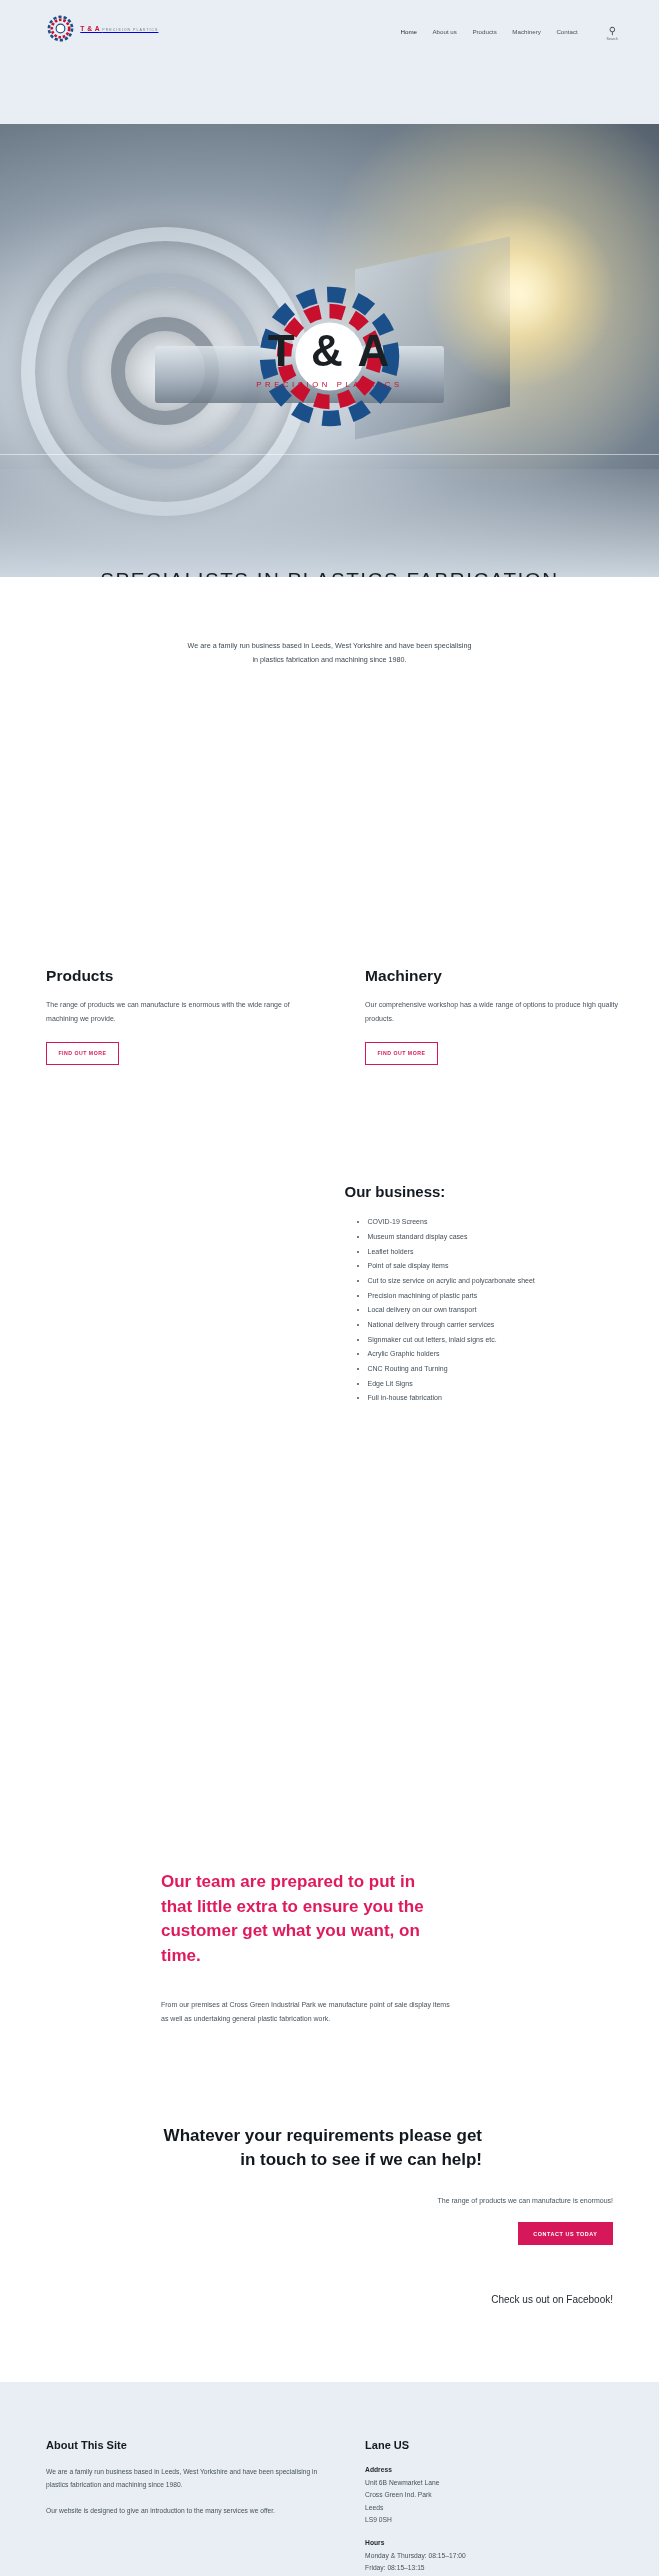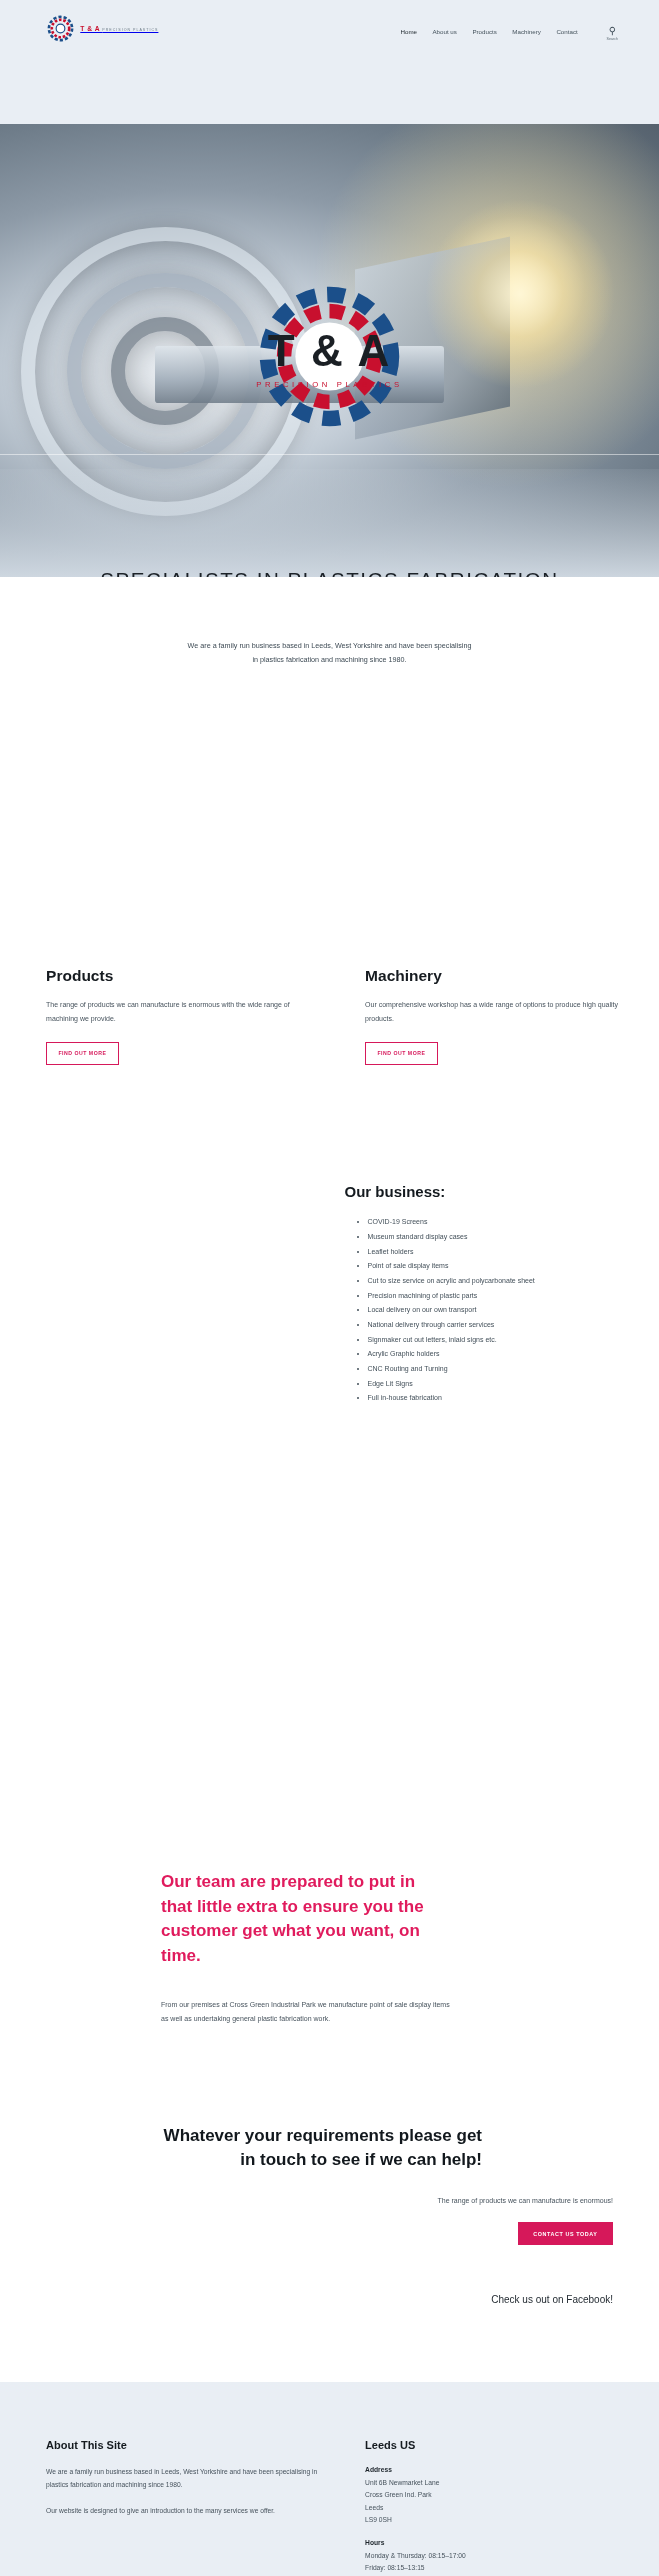--- a/index.html
+++ b/index.html
@@ -314,21 +314,21 @@
 <footer class="footer">
   <div class="footer-inner">
 
     <div class="footer-col-a">
       <h3>About This Site</h3>
       <p>We are a family run business based in Leeds, West Yorkshire and have been specialising in plastics fabrication and machining since 1980.</p>
       <p>Our website is designed to give an introduction to the many services we offer.</p>
     </div>
 
     <div class="footer-col-b">
-      <h3>Leeds US</h3>
+      <h3>Lane US</h3>
 
       <div class="addr-block">
         <strong>Address</strong>
         <span style="white-space:pre-line">Unit 6B Newmarket Lane
 Cross Green Ind. Park
 Leeds
 LS9 0SH</span>
       </div>
 
       <div class="addr-block">

